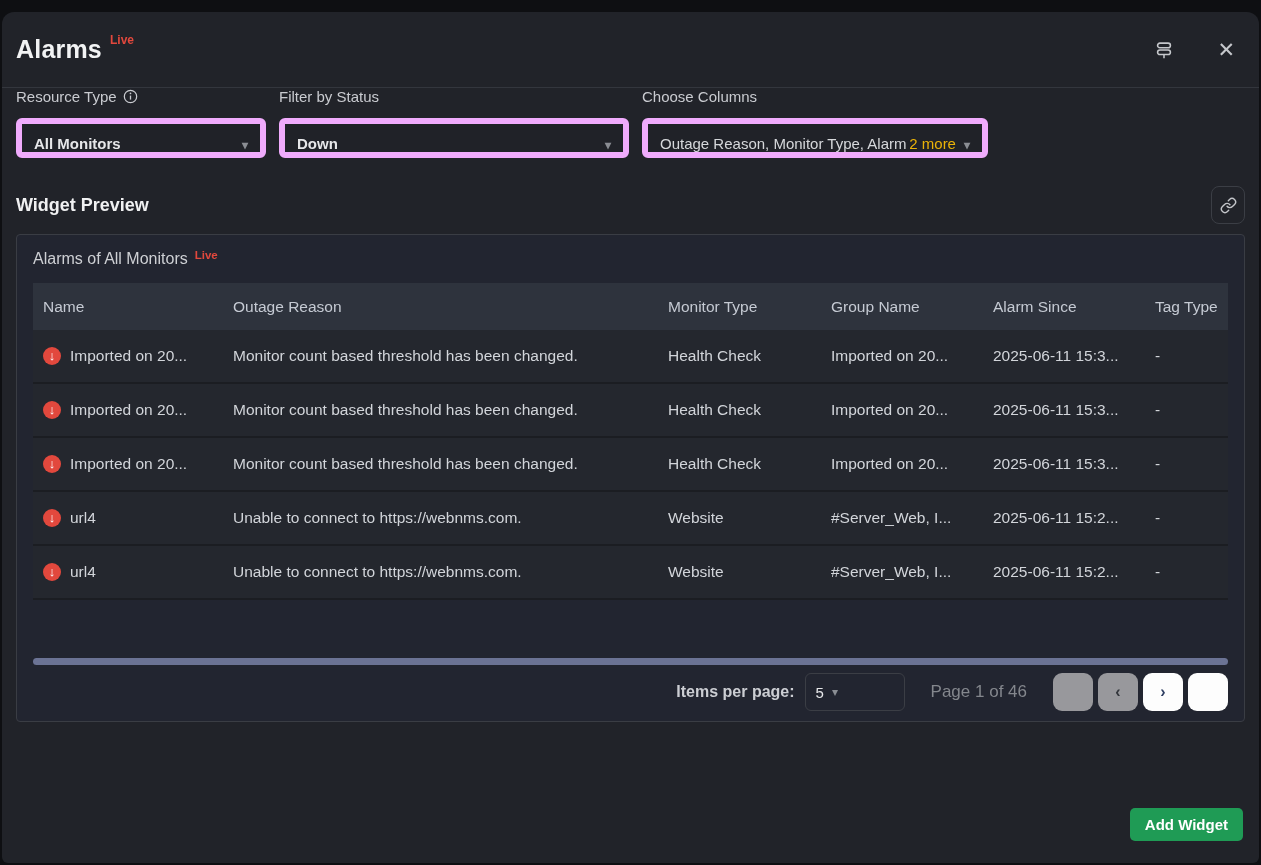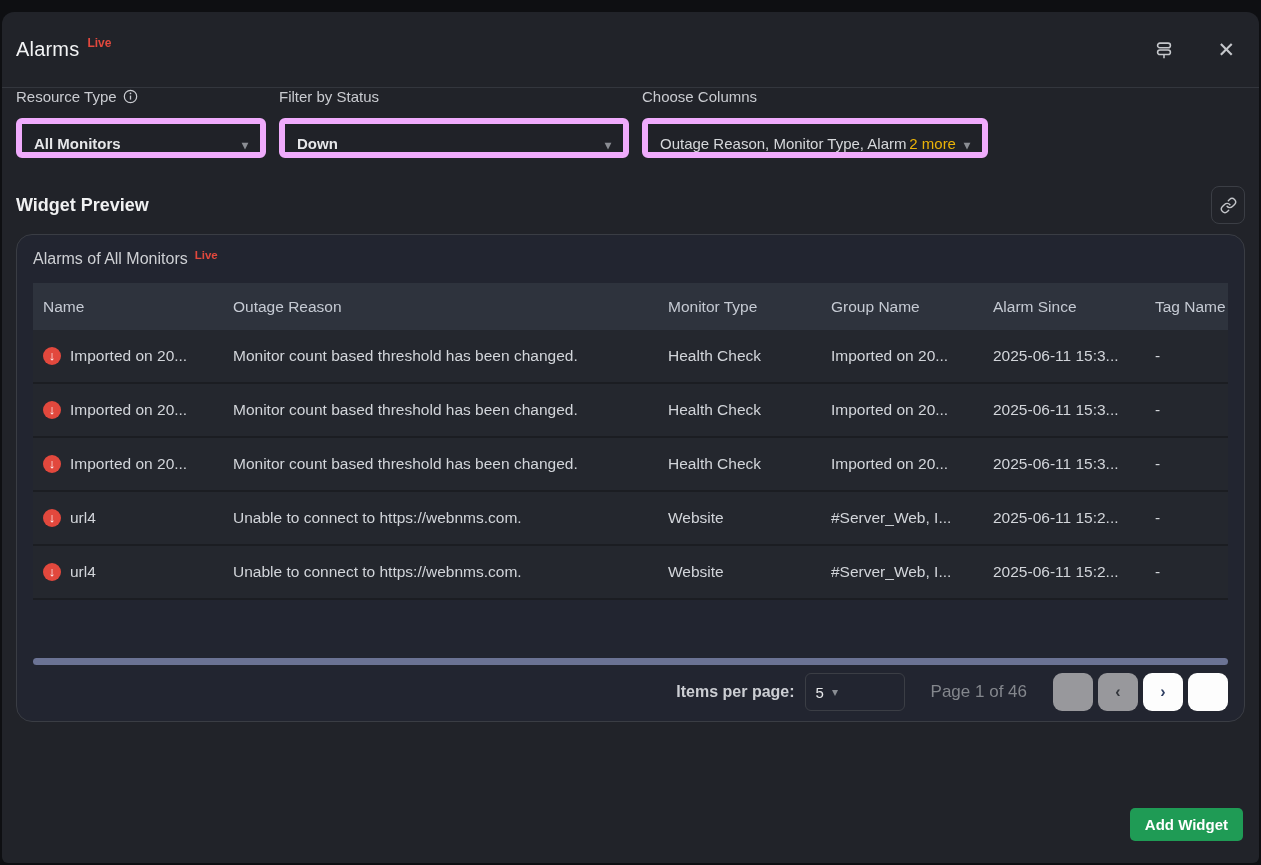--- a/index.html
+++ b/index.html
@@ -21,21 +21,21 @@
   .dialog-header {
     height: 76px;
     flex: 0 0 auto;
     display: flex;
     align-items: center;
     justify-content: space-between;
     padding: 0 22px 0 14px;
     border-bottom: 1px solid #33363d;
   }
   .title-wrap { display: flex; align-items: flex-start; gap: 8px; }
-  .dialog-title { color: #f2f3f4; font-size: 20px; font-weight: 400; letter-spacing: .2px; }
+  .dialog-title { color: #f2f3f4; font-size: 25px; font-weight: 700; letter-spacing: .2px; }
   .live-badge { color: #e2483d; font-size: 12px; font-weight: 700; margin-top: -2px; }
   .header-actions { display: flex; align-items: center; gap: 38px; }
   .icon-btn {
     background: none; border: none; cursor: pointer;
     color: #c6c8cc; display: flex; align-items: center; justify-content: center;
     padding: 2px;
   }
   .close-glyph { font-size: 21px; color: #c6c8cc; line-height: 1; }
   
   .dialog-body { flex: 1; padding: 0 14px; position: relative; }
@@ -71,21 +71,21 @@
   .section-title { color: #f0f1f2; font-size: 18px; font-weight: 700; }
   .link-btn {
     width: 34px; height: 38px;
     border: 1px solid #3b3e45; border-radius: 8px;
     background: transparent; color: #c3c5c9;
     display: flex; align-items: center; justify-content: center;
     cursor: pointer;
   }
   .preview-panel {
     border: 1px solid #3a3d44;
-    border-radius: 16px;
+    border-radius: 4px;
     background: #222530;
     height: 488px;
     padding: 0 16px;
     display: flex; flex-direction: column;
     overflow: hidden;
     margin-top: 8px;
   }
   .panel-title-row { height: 48px; display: flex; align-items: center; gap: 7px; flex: 0 0 auto; }
   .panel-title { color: #ced0d4; font-size: 16px; }
   .panel-live { color: #e2483d; font-size: 11.5px; font-weight: 700; margin-top: -8px; }
@@ -258,21 +258,21 @@
         <span class="panel-live">Live</span>
       </div>
 
       <div class="alarm-table">
         <div class="t-row t-head">
           <div class="t-cell">Name</div>
           <div class="t-cell">Outage Reason</div>
           <div class="t-cell">Monitor Type</div>
           <div class="t-cell">Group Name</div>
           <div class="t-cell">Alarm Since</div>
-          <div class="t-cell">Tag Name</div>
+          <div class="t-cell">Tag Type</div>
         </div>
 
         <div class="t-row t-body-row">
           <div class="t-cell name-cell">
             <span class="down-badge">↓</span>
             <span>Imported on 20...</span>
           </div>
           <div class="t-cell">Monitor count based threshold has been changed.</div>
           <div class="t-cell">Health Check</div>
           <div class="t-cell">Imported on 20...</div>

